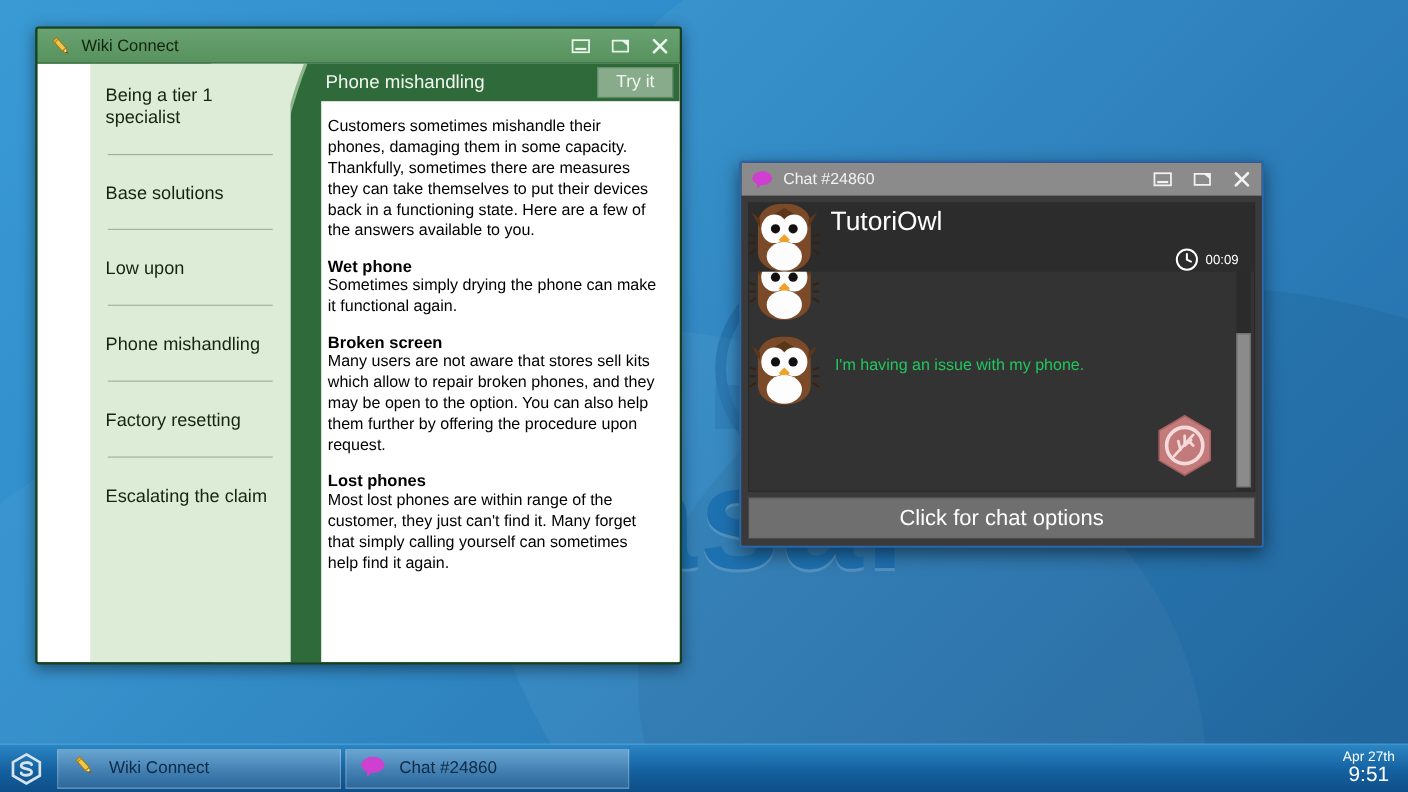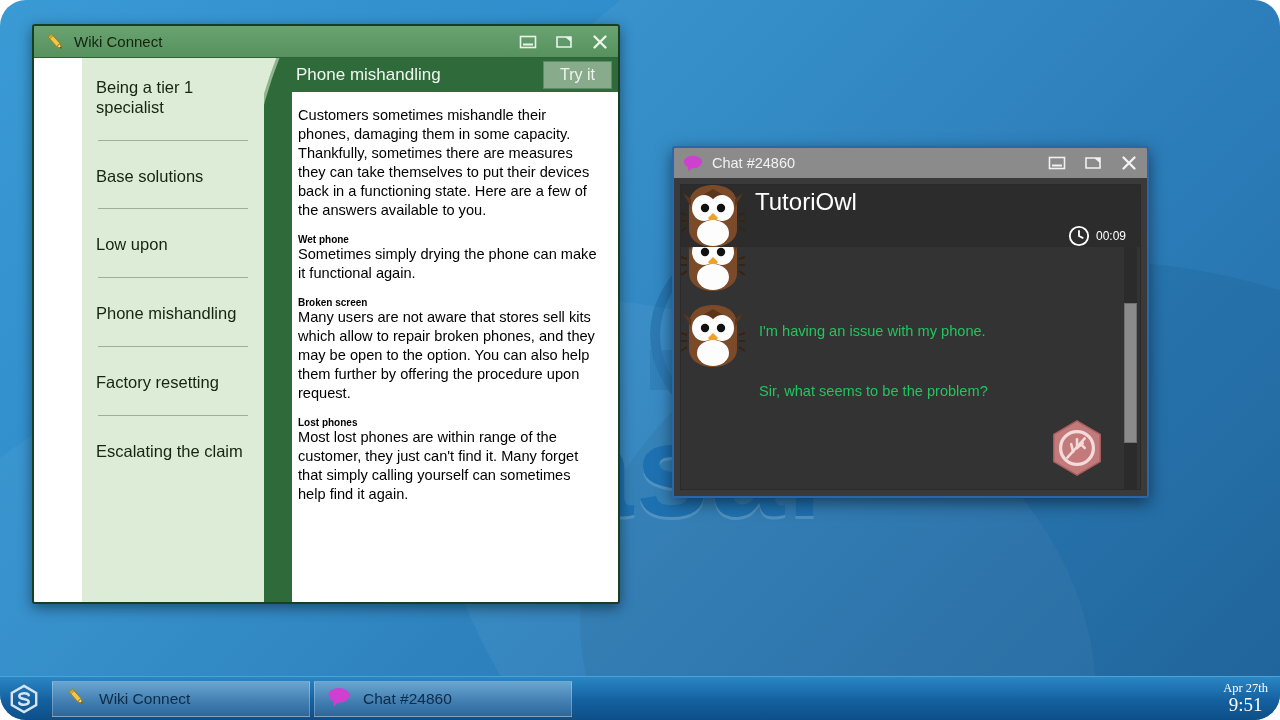--- a/index.html
+++ b/index.html
@@ -8,21 +8,20 @@
     overflow: hidden;
     font-family: "Liberation Sans", sans-serif;
   }
 
   
   #desktop {
     position: relative;
     width: 1280px; height: 720px;
     background: linear-gradient(135deg, #3a9ad4 0%, #2f8ecb 30%, #1f74b4 70%, #17639f 100%);
     overflow: hidden;
-    border-radius: 26px;
   }
   .wall-swoosh-1 {
     position: absolute; left: 420px; top: -120px;
     width: 1200px; height: 1100px;
     background: rgba(255,255,255,0.05);
     transform: rotate(18deg);
     border-radius: 50% 0 0 50%;
   }
   .wall-swoosh-2 {
     position: absolute; left: -200px; top: 300px;
@@ -157,21 +156,21 @@
     overflow: hidden;
   }
   #wiki-article p {
     font-size: 14.6px;
     line-height: 1.30;
     color: #000;
     margin-bottom: 14px;
     max-width: 340px;
   }
   #wiki-article h3 {
-    font-size: 10px;
+    font-size: 15px;
     font-weight: bold;
     color: #000;
     margin: 0;
   }
   #wiki-article .sec { margin-bottom: 14px; max-width: 342px; }
   #wiki-article .sec p { margin-bottom: 0; }
 
   
   #chat-window {
     position: absolute; left: 672px; top: 146px;
@@ -288,21 +287,20 @@
     border: 1px solid rgba(255,255,255,0.25);
     display: flex; align-items: center;
     padding-left: 12px; gap: 12px;
     cursor: pointer;
   }
   .task-label { color: #0d2b45; font-size: 15.5px; }
   #clock {
     margin-left: auto; margin-right: 12px;
     text-align: center; color: #ffffff;
     line-height: 1.05;
-    font-family: Liberation Serif, serif;
   }
   #clock-date { font-size: 12.5px; }
   #clock-time { font-size: 19px; }
 </style>
 </head>
 <body>
 
 <div id="desktop">
 
   <div class="wall-swoosh-1"></div>
@@ -495,42 +493,39 @@
                 <circle cx="40" cy="23" r="4.2" fill="#111"></circle>
                 <polygon points="32,28 27,33 32,39 37,33" fill="#efa22a"></polygon>
                 <ellipse cx="32" cy="48" rx="16" ry="13" fill="#fdfdfd"></ellipse>
                 <path d="M6 30 L0 28 M6 36 L0 36 M6 42 L0 46" stroke="#3a2210" stroke-width="2"></path>
                 <path d="M58 30 L64 28 M58 36 L64 36 M58 42 L64 46" stroke="#3a2210" stroke-width="2"></path>
               </svg>
             </span>
             <span class="msg-text">I'm having an issue with my phone.</span>
           </div>
 
-          <div class="msg-row" style="margin-top:12px;">
-            <span class="avatar spacer"></span>
-            <span class="msg-text" style="padding-top:0;">Sir, what seems to be the problem?</span>
-          </div>
 
           <svg id="chat-badge" viewBox="0 0 60 60">
             <polygon points="30,2 54,16 54,44 30,58 6,44 6,16" fill="#c27a7a" stroke="#a85f5f" stroke-width="1.5"></polygon>
             <circle cx="30" cy="30" r="17" fill="none" stroke="#f4dada" stroke-width="3.4"></circle>
             <g stroke="#f4dada" stroke-width="2.6" stroke-linecap="round" fill="none">
               <path d="M20 40 L38 20"></path>
               <path d="M30 30 L30 21"></path>
               <path d="M30 30 L36 25"></path>
               <path d="M26 34 L24 26"></path>
               <path d="M34 26 L38 30"></path>
             </g>
           </svg>
 
           <div id="chat-scroll-track"></div>
           <div id="chat-scroll-thumb"></div>
         </div>
       </div>
 
+      <div id="chat-options-btn">Click for chat options</div>
     </div>
   </div>
 
   <div id="taskbar">
     <div id="start-button">
       <svg width="30" height="30" viewBox="0 0 32 32">
         <polygon points="16,2 29,9.5 29,22.5 16,30 3,22.5 3,9.5" fill="none" stroke="#d7e4ee" stroke-width="2.6"></polygon>
         <path d="M21 12 C21 9 11 9 11 13 C11 17 21 15 21 19 C21 23 11 23 11 20" fill="none" stroke="#d7e4ee" stroke-width="2.8" stroke-linecap="round"></path>
       </svg>
     </div>

